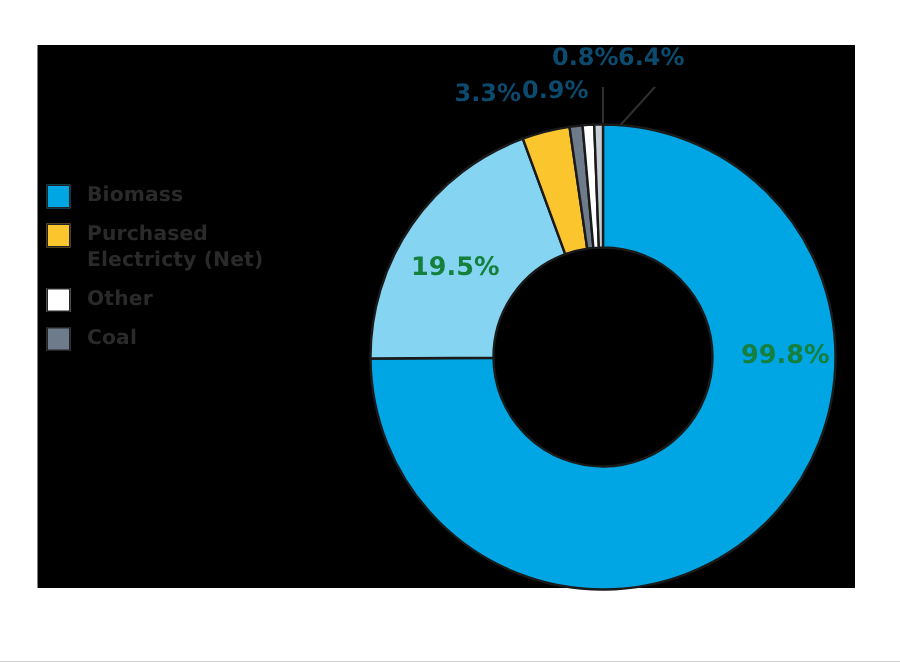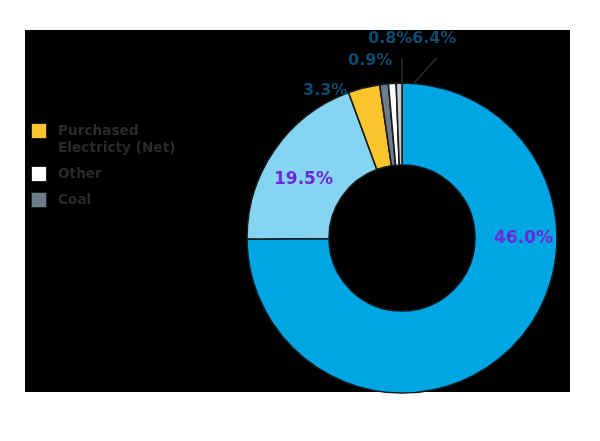--- a/index.html
+++ b/index.html
@@ -58,45 +58,49 @@
     position: absolute;
     left: 228px;
     top: 58px;
     width: 350px;
     height: 362px;
   }
   #donut-svg { display: block; }
   
   .val-label {
     position: absolute;
-    color: #6d28d9;
+    color: #15803d;
     font-size: 17px;
     font-weight: bold;
     white-space: nowrap;
   }
   .val-label.outside {
     color: #0c4a6e;
     font-size: 16px;
   }
   #label-749 { left: 494px; top: 227px; }
   #label-195 { left: 274px; top: 168px; }
-  #label-33  { left: 303px; top: 80px;  }
+  #label-33  { left: 303px; top: 52px;  }
   #label-09  { left: 348px; top: 50px;  }
   #label-08  { left: 368px; top: 28px;  }
   #label-06  { left: 412px; top: 28px;  }
 </style>
 </head>
 <body>
 
 <div id="screenshot">
 
   <div id="panel"></div>
 
   <div id="legend">
 
+    <div class="legend-row">
+      <span class="legend-swatch" style="background:#00A5E3"></span>
+      <span class="legend-label">Biomass</span>
+    </div>
 
 
     <div class="legend-row">
       <span class="legend-swatch" style="background:#FBC52D"></span>
       <span class="legend-label">Purchased
 Electricty (Net)</span>
     </div>
 
     <div class="legend-row">
       <span class="legend-swatch" style="background:#FFFFFF"></span>
@@ -127,20 +131,20 @@
           <path d="M 168.1580216861602 25.110131740708653 A 155 155 0 0 1 174.0000000000001 25
                L 174.00000000000006 107 A 73 73 0 0 0 171.2486166650948 107.05186849723698 Z" fill="#C6CED4" stroke="#1A1A1A" stroke-width="1.6"></path>
         </g>
       <g id="leaders">
         <line x1="174" y1="24" x2="174" y2="-6" stroke="#2f2f2f" stroke-width="1.4"></line>
         <line x1="186" y1="25" x2="214" y2="-6" stroke="#2f2f2f" stroke-width="1.4"></line>
       </g>
     </svg>
   </div>
 
-  <div class="val-label" id="label-749">46.0%</div>
+  <div class="val-label" id="label-749">99.8%</div>
   <div class="val-label" id="label-195">19.5%</div>
   <div class="val-label outside" id="label-33">3.3%</div>
   <div class="val-label outside" id="label-09">0.9%</div>
   <div class="val-label outside" id="label-08">0.8%</div>
   <div class="val-label outside" id="label-06">6.4%</div>
 
 </div>
 
 </body></html>

